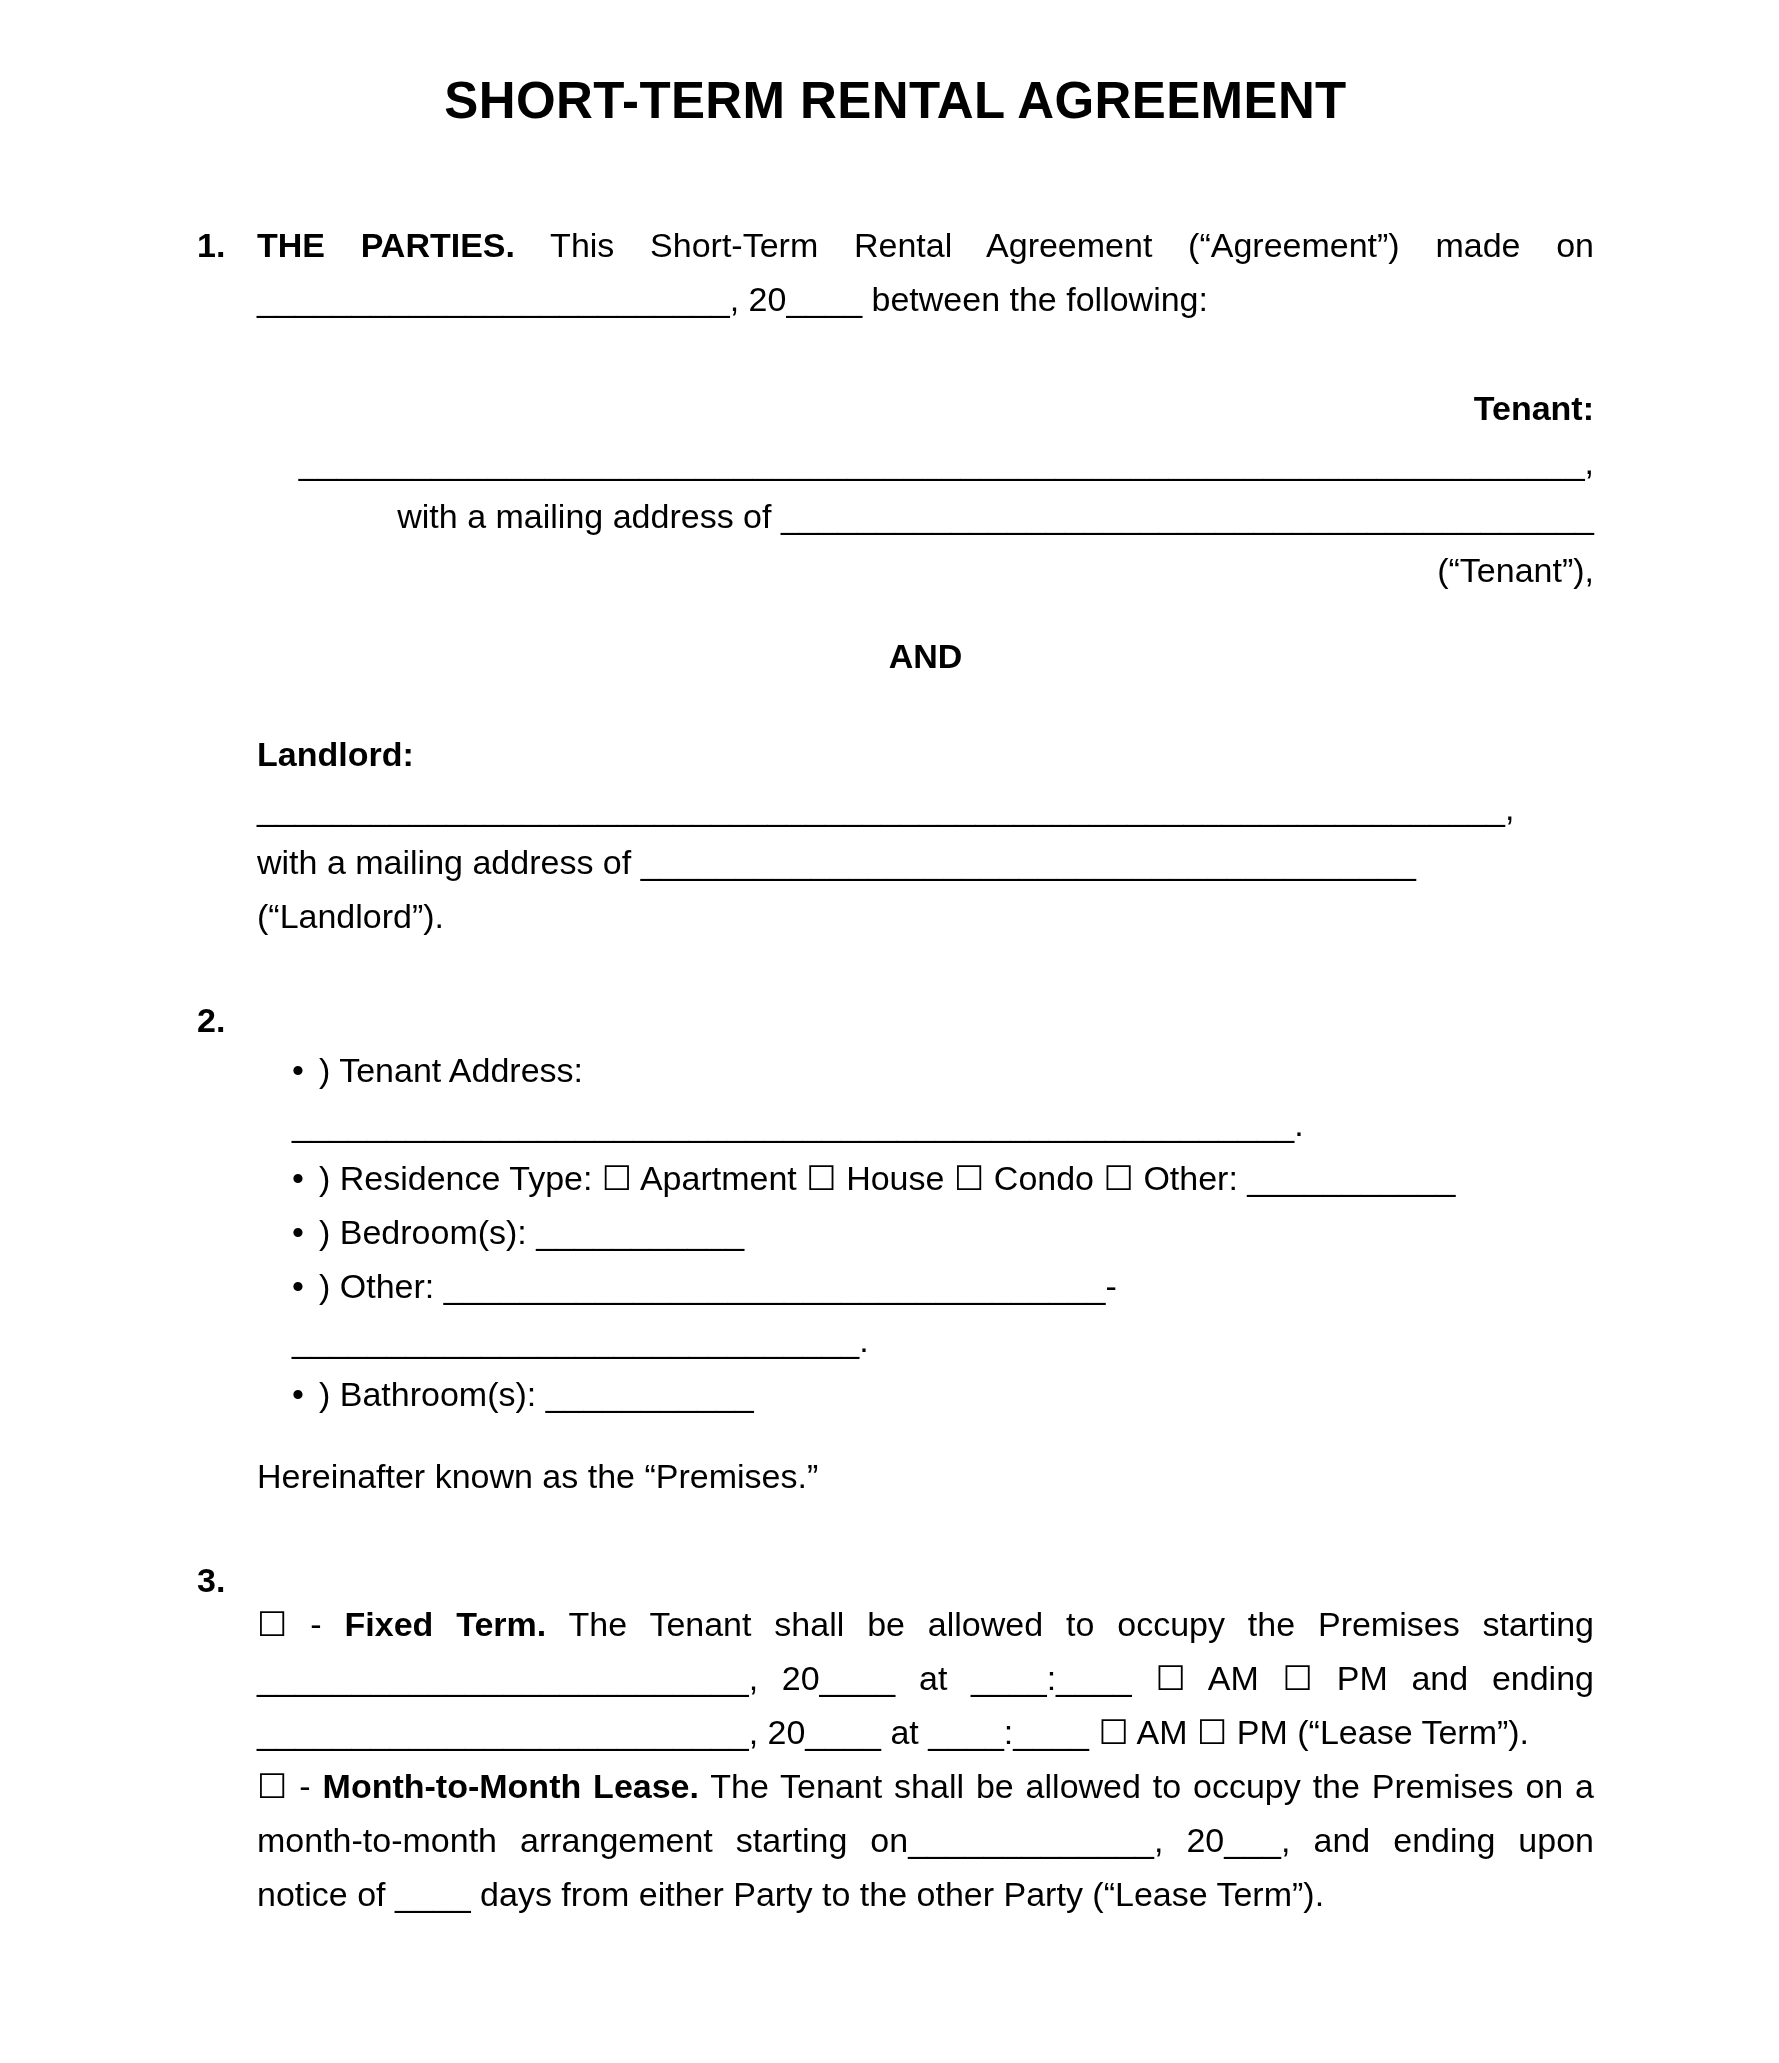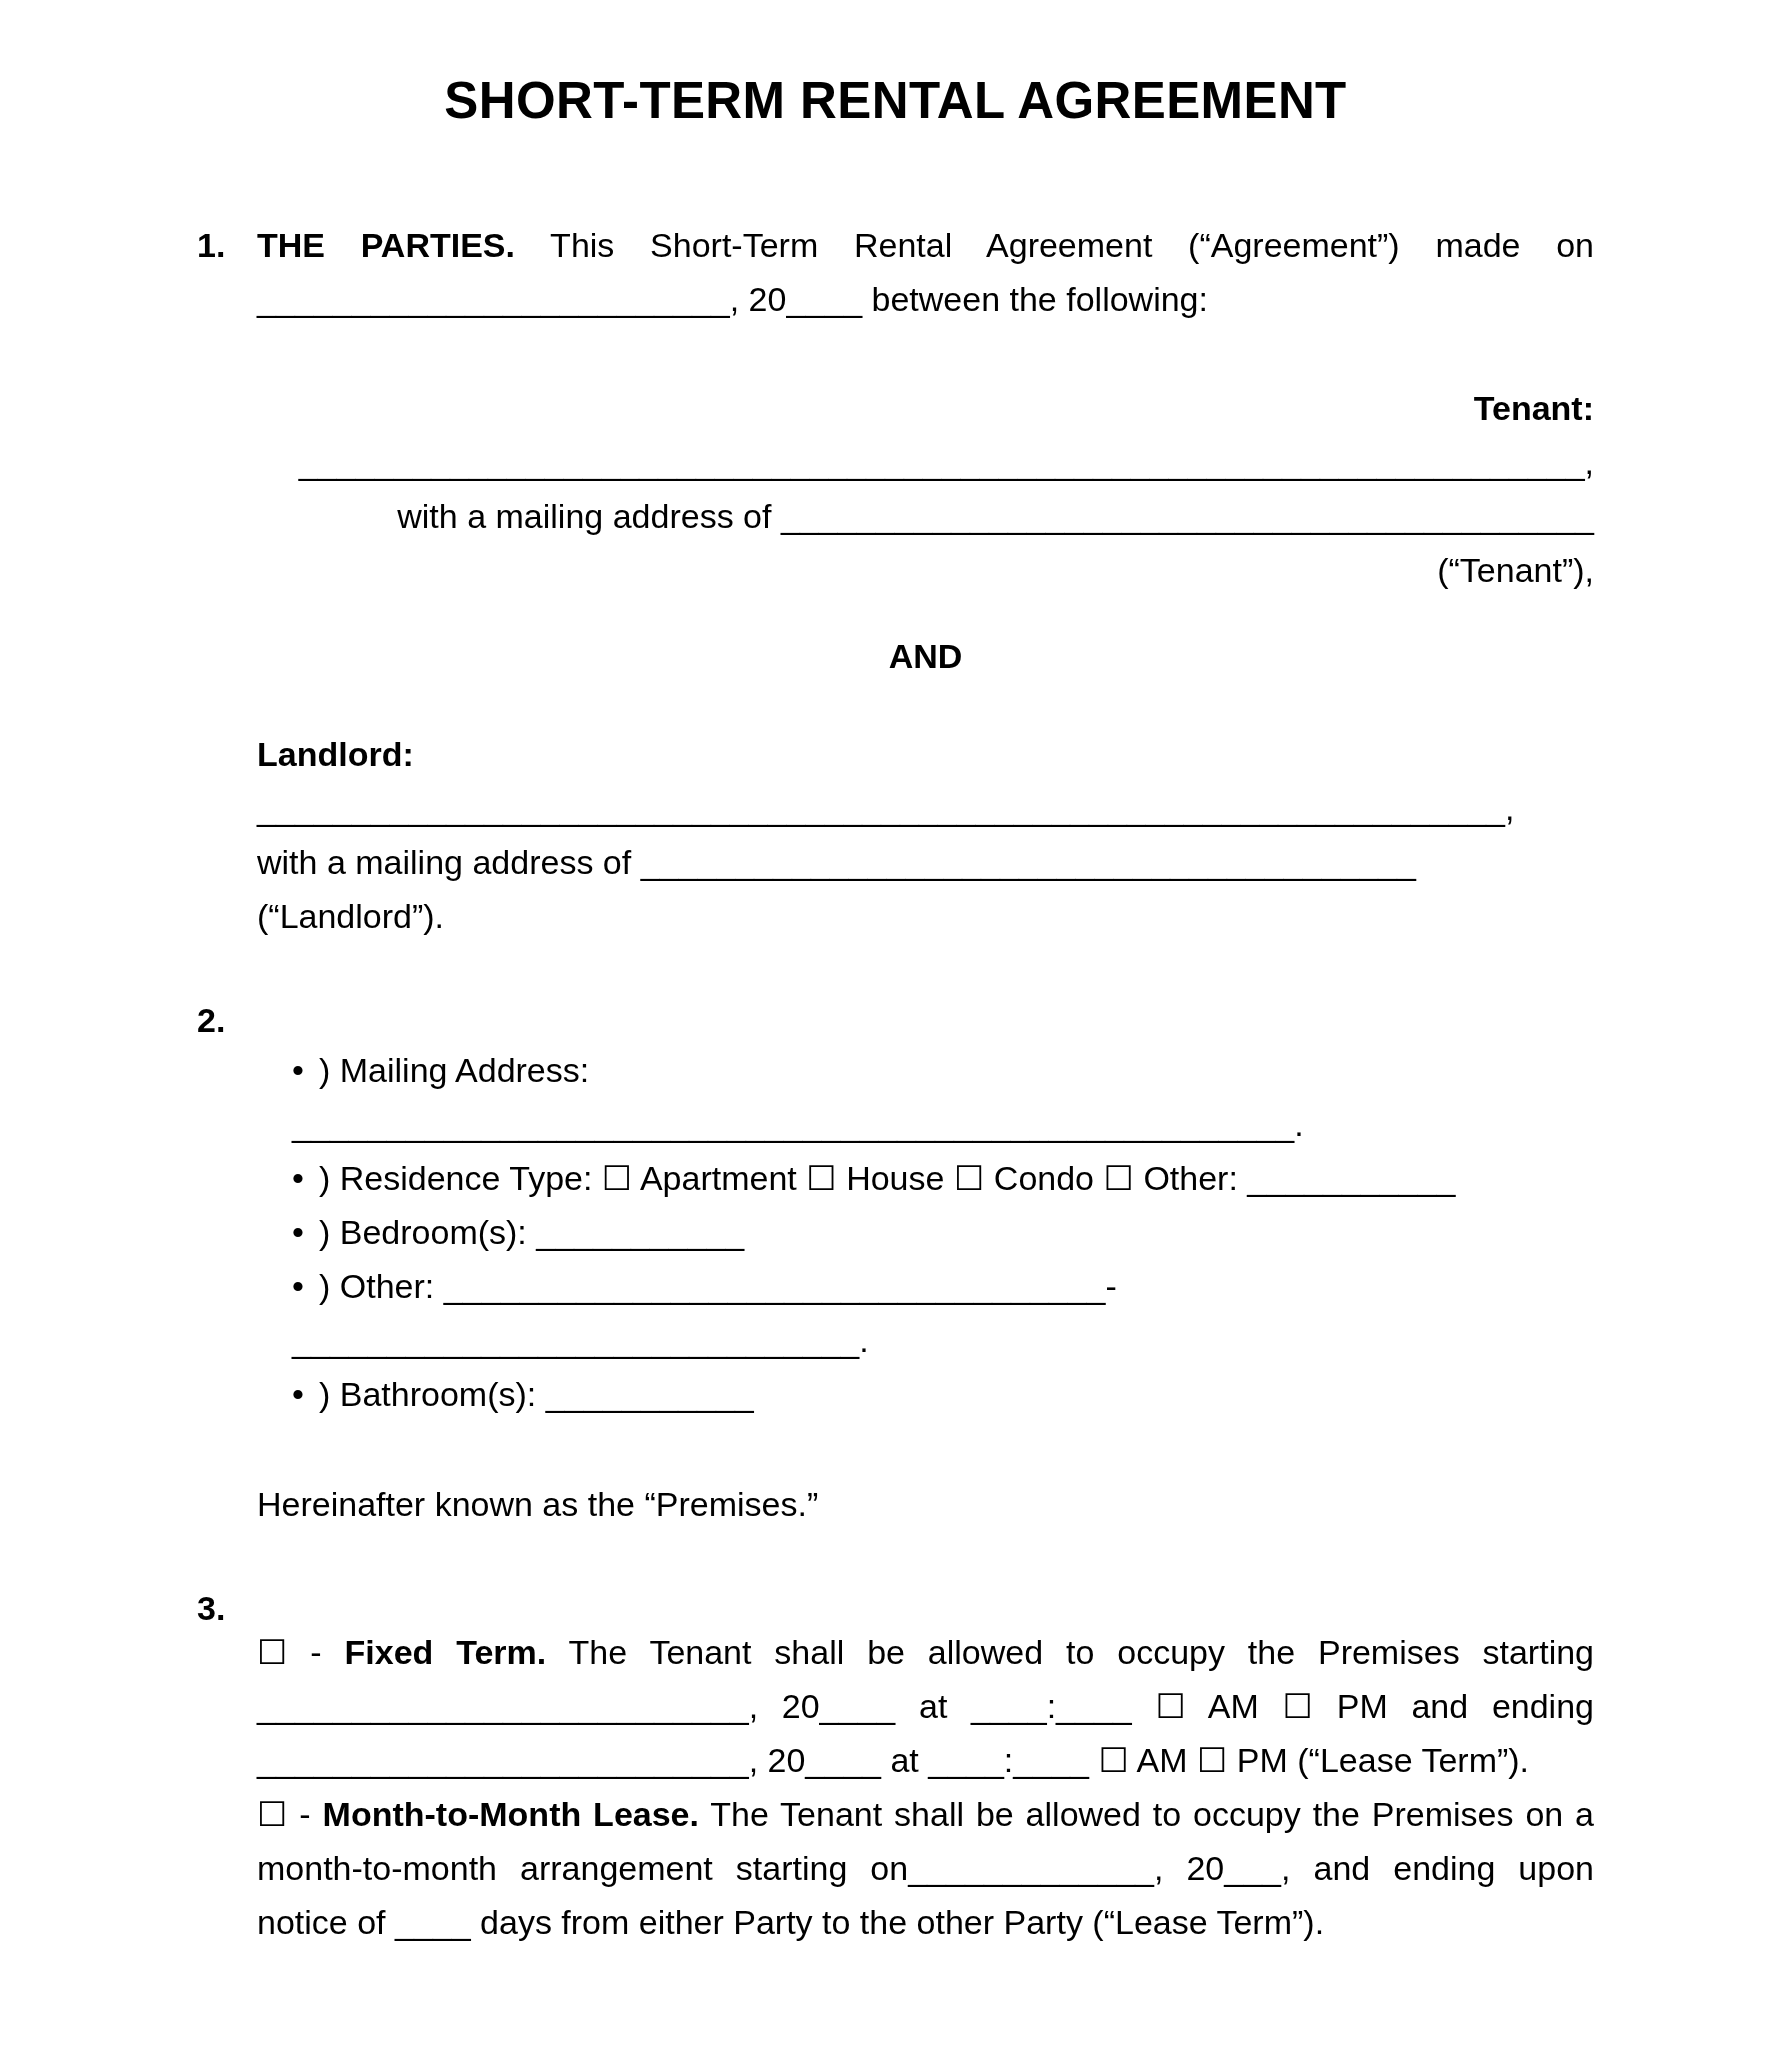--- a/index.html
+++ b/index.html
@@ -29,21 +29,21 @@
   .num { flex: 0 0 60px; font-weight: 700; }
   .body { flex: 1 1 auto; min-width: 0; }
   p { margin: 0; }
   .just { text-align: justify; }
   .party { margin-top: 55px; text-align: right; }
   .and-sep { text-align: center; font-weight: 700; margin: 32px 0 44px 0; }
   ul.bullets { list-style: none; margin: 50px 0 0 0; padding: 0; }
   ul.bullets li { padding-left: 35px; }
   .dot { display: inline-block; width: 27px; }
   li.nowrap { white-space: nowrap; }
-  .premises-footer { margin-top: 56px; }
+  .premises-footer { margin-top: 28px; }
   .option { text-align: justify; }
   .option.fixed { margin-top: 44px; }
   .cbx { font-family: "DejaVu Sans", sans-serif; }
   b { font-weight: 700; }
 </style>
 </head>
 <body>
 
 <div class="page">
 
@@ -68,21 +68,21 @@
         <span>with a mailing address of _________________________________________ (“Landlord”).</span>
       </p>
     </div>
   </section>
 
   <section class="sec">
     <div class="num">2.</div>
     <div class="body">
 
       <ul class="bullets">
-        <li><span class="dot">•</span><span>) Mailing Address: _____________________________________________________.</span></li>
+        <li><span class="dot">•</span><span>) Tenant Address: _____________________________________________________.</span></li>
         <li class="nowrap"><span class="dot">•</span><span>) Residence Type: </span><span class="cbx">☐</span><span> Apartment </span><span class="cbx">☐</span><span> House </span><span class="cbx">☐</span><span> Condo </span><span class="cbx">☐</span><span> Other: ___________</span></li>
         <li><span class="dot">•</span><span>) Bedroom(s): ___________</span></li>
         <li><span class="dot">•</span><span>) Other: ___________________________________-______________________________.</span></li>
         <li><span class="dot">•</span><span>) Bathroom(s): ___________</span></li>
       </ul>
 
       <p class="premises-footer">Hereinafter known as the “Premises.”</p>
     </div>
   </section>
 

